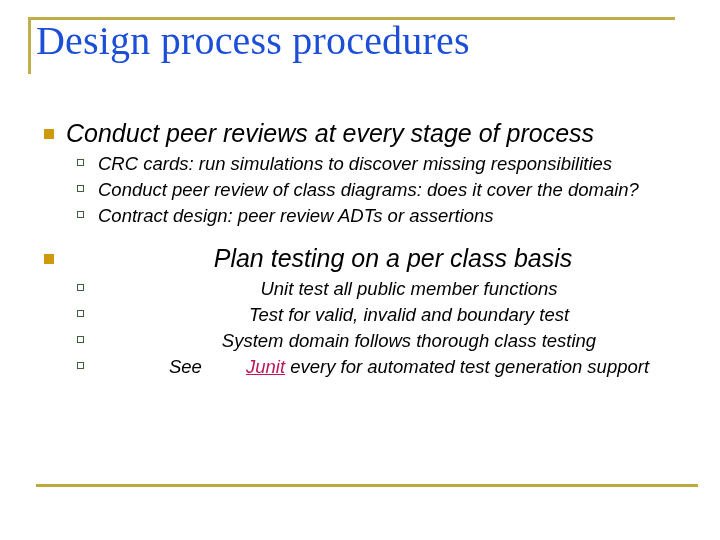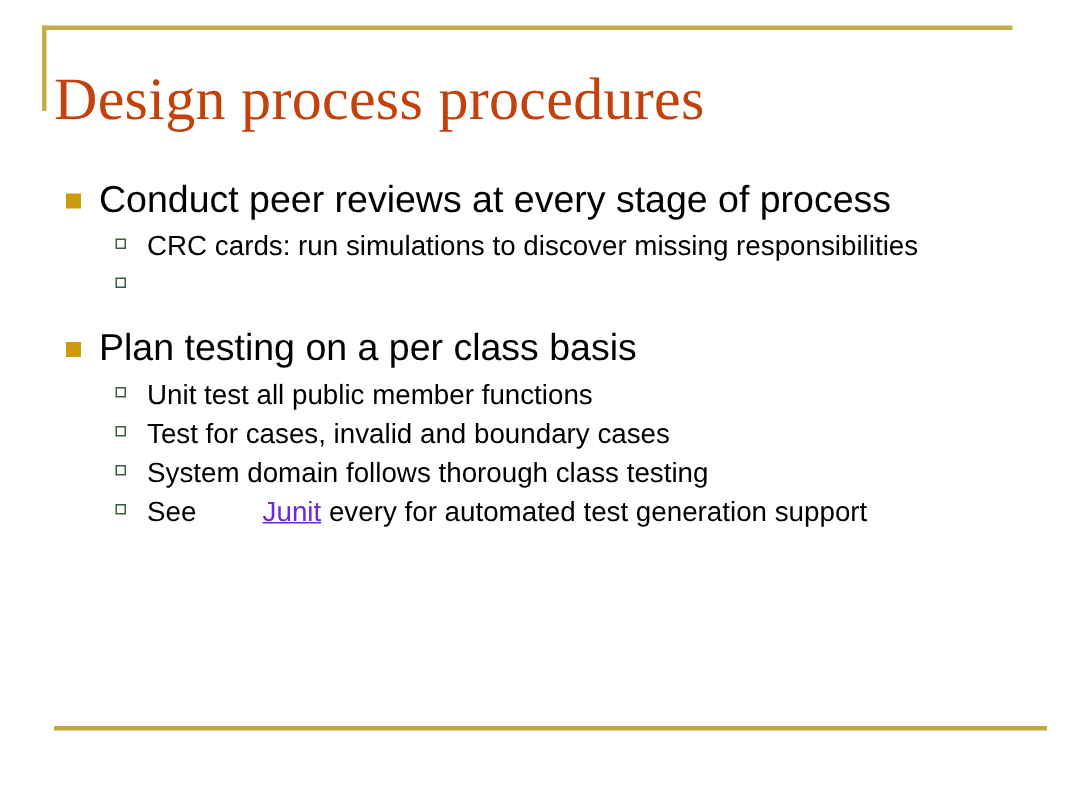--- a/index.html
+++ b/index.html
@@ -46,42 +46,43 @@
     top: 484px;
     width: 662px;
     height: 3px;
     background: #bfa93f;
   }
 
   
   .title {
     position: absolute;
     left: 36px;
-    top: 42px;
+    top: 17px;
     width: 660px;
     font-family: "Liberation Serif", "DejaVu Serif", serif;
     font-size: 40px;
     line-height: 48px;
-    color: #c2410c;
+    color: #1d4ed8;
     white-space: nowrap;
     letter-spacing: 0.2px;
   }
 
   
   .body {
     position: absolute;
     left: 0;
     top: 118px;
     width: 720px;
   }
 
   .group {
     position: relative;
-  }
-  .group.g2 { margin-top: 14px; }
+    font-style: italic;
+  }
+  .group.g2 { margin-top: 14px; text-align: center; }
 
   
   .lvl1 {
     position: relative;
     padding-left: 66px;
     min-height: 31px;
     margin-bottom: 2px;
   }
   .lvl1 .marker1 {
     position: absolute;
@@ -122,21 +123,21 @@
   }
   .lvl2 .txt2 {
     font-family: "Liberation Sans", sans-serif;
     font-size: 18.5px;
     line-height: 26px;
     color: #000000;
     white-space: nowrap;
   }
 
   .link {
-    color: #6d28d9;
+    color: #be185d;
     text-decoration: underline;
     cursor: pointer;
     margin-left: 39px;
   }
 </style>
 </head>
 <body>
 
 <div class="slide">
 
@@ -152,37 +153,42 @@
         <span class="marker1"></span>
         <span class="txt1">Conduct peer reviews at every stage of process</span>
       </div>
       <div class="lvl2-list">
         <div class="lvl2">
           <span class="marker2"></span>
           <span class="txt2">CRC cards: run simulations to discover missing responsibilities</span>
         </div>
         <div class="lvl2">
           <span class="marker2"></span>
+          <span class="txt2">Conduct peer review of class diagrams: does it cover the domain?</span>
+        </div>
+        <div class="lvl2">
+          <span class="marker2"></span>
+          <span class="txt2">Contract design:  peer review ADTs or assertions</span>
         </div>
       </div>
     </div>
 
     <div class="group g2">
       <div class="lvl1">
         <span class="marker1"></span>
         <span class="txt1">Plan testing on a per class basis</span>
       </div>
       <div class="lvl2-list">
         <div class="lvl2">
           <span class="marker2"></span>
           <span class="txt2">Unit test all public member functions</span>
         </div>
         <div class="lvl2">
           <span class="marker2"></span>
-          <span class="txt2">Test for cases, invalid and boundary cases</span>
+          <span class="txt2">Test for valid, invalid and boundary test</span>
         </div>
         <div class="lvl2">
           <span class="marker2"></span>
           <span class="txt2">System domain follows thorough class testing</span>
         </div>
         <div class="lvl2">
           <span class="marker2"></span>
           <span class="txt2"><span>See </span><span class="link">Junit</span><span> every for automated test generation support</span></span>
         </div>
       </div>

